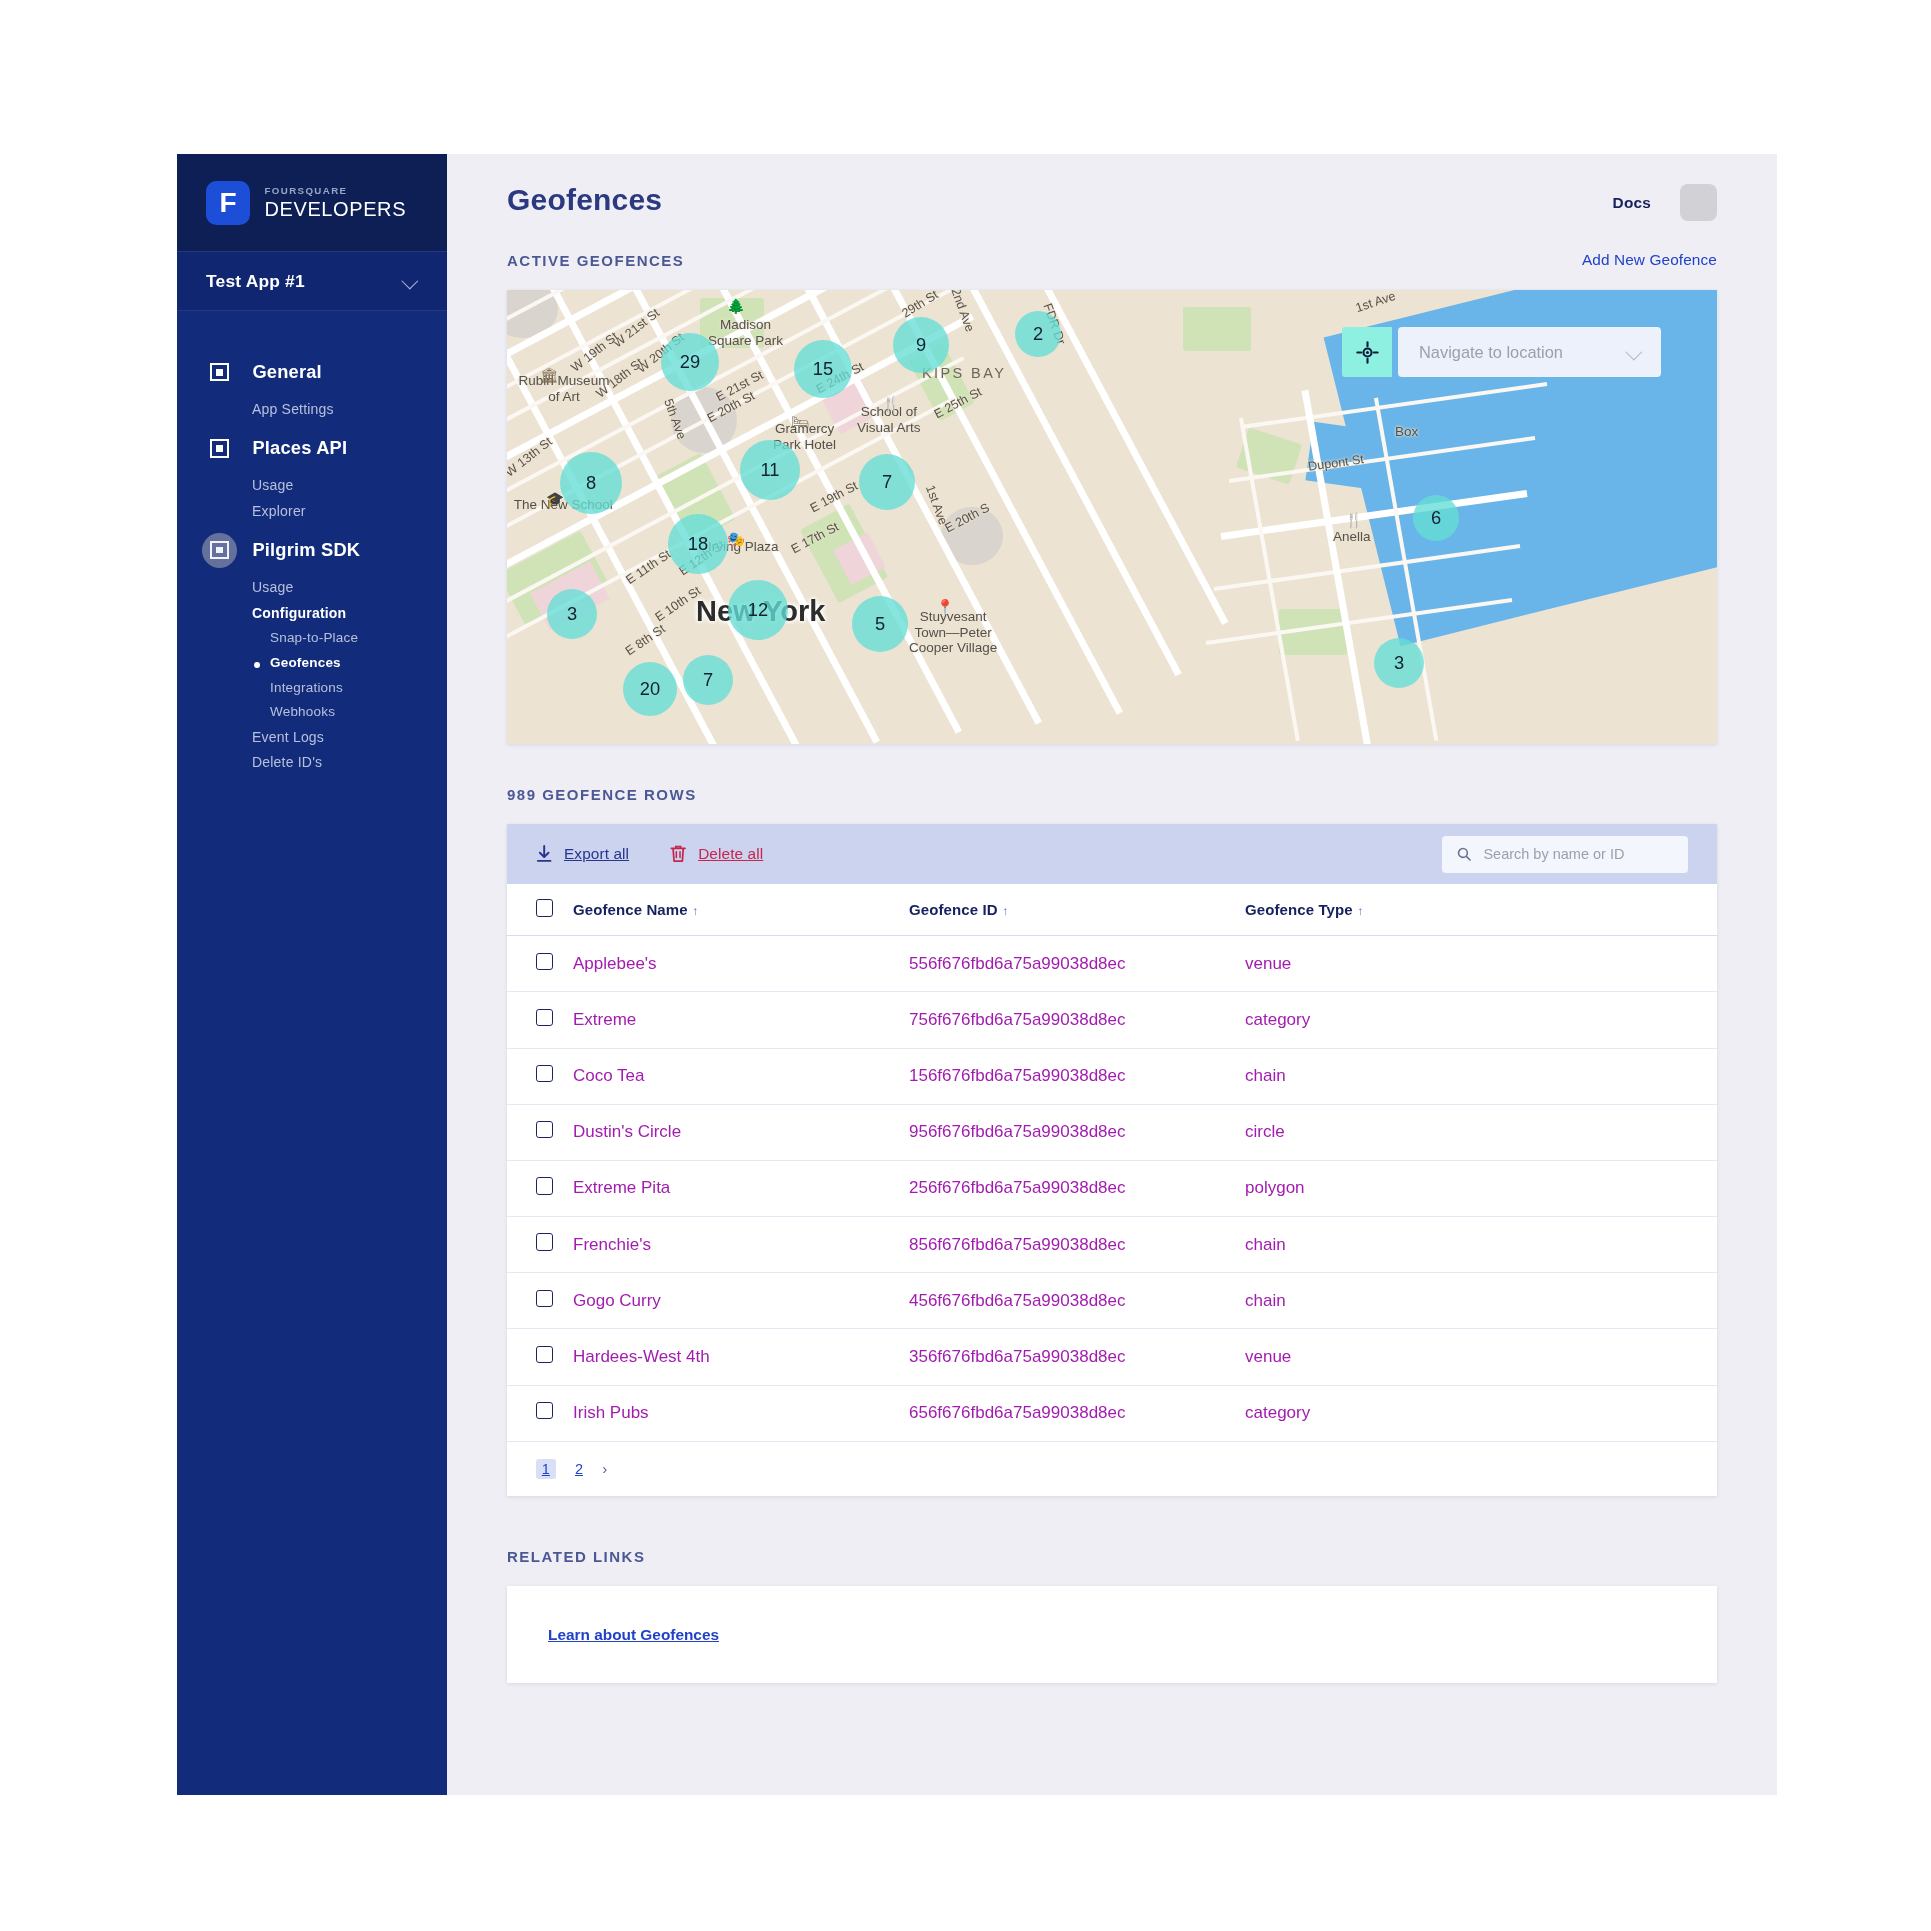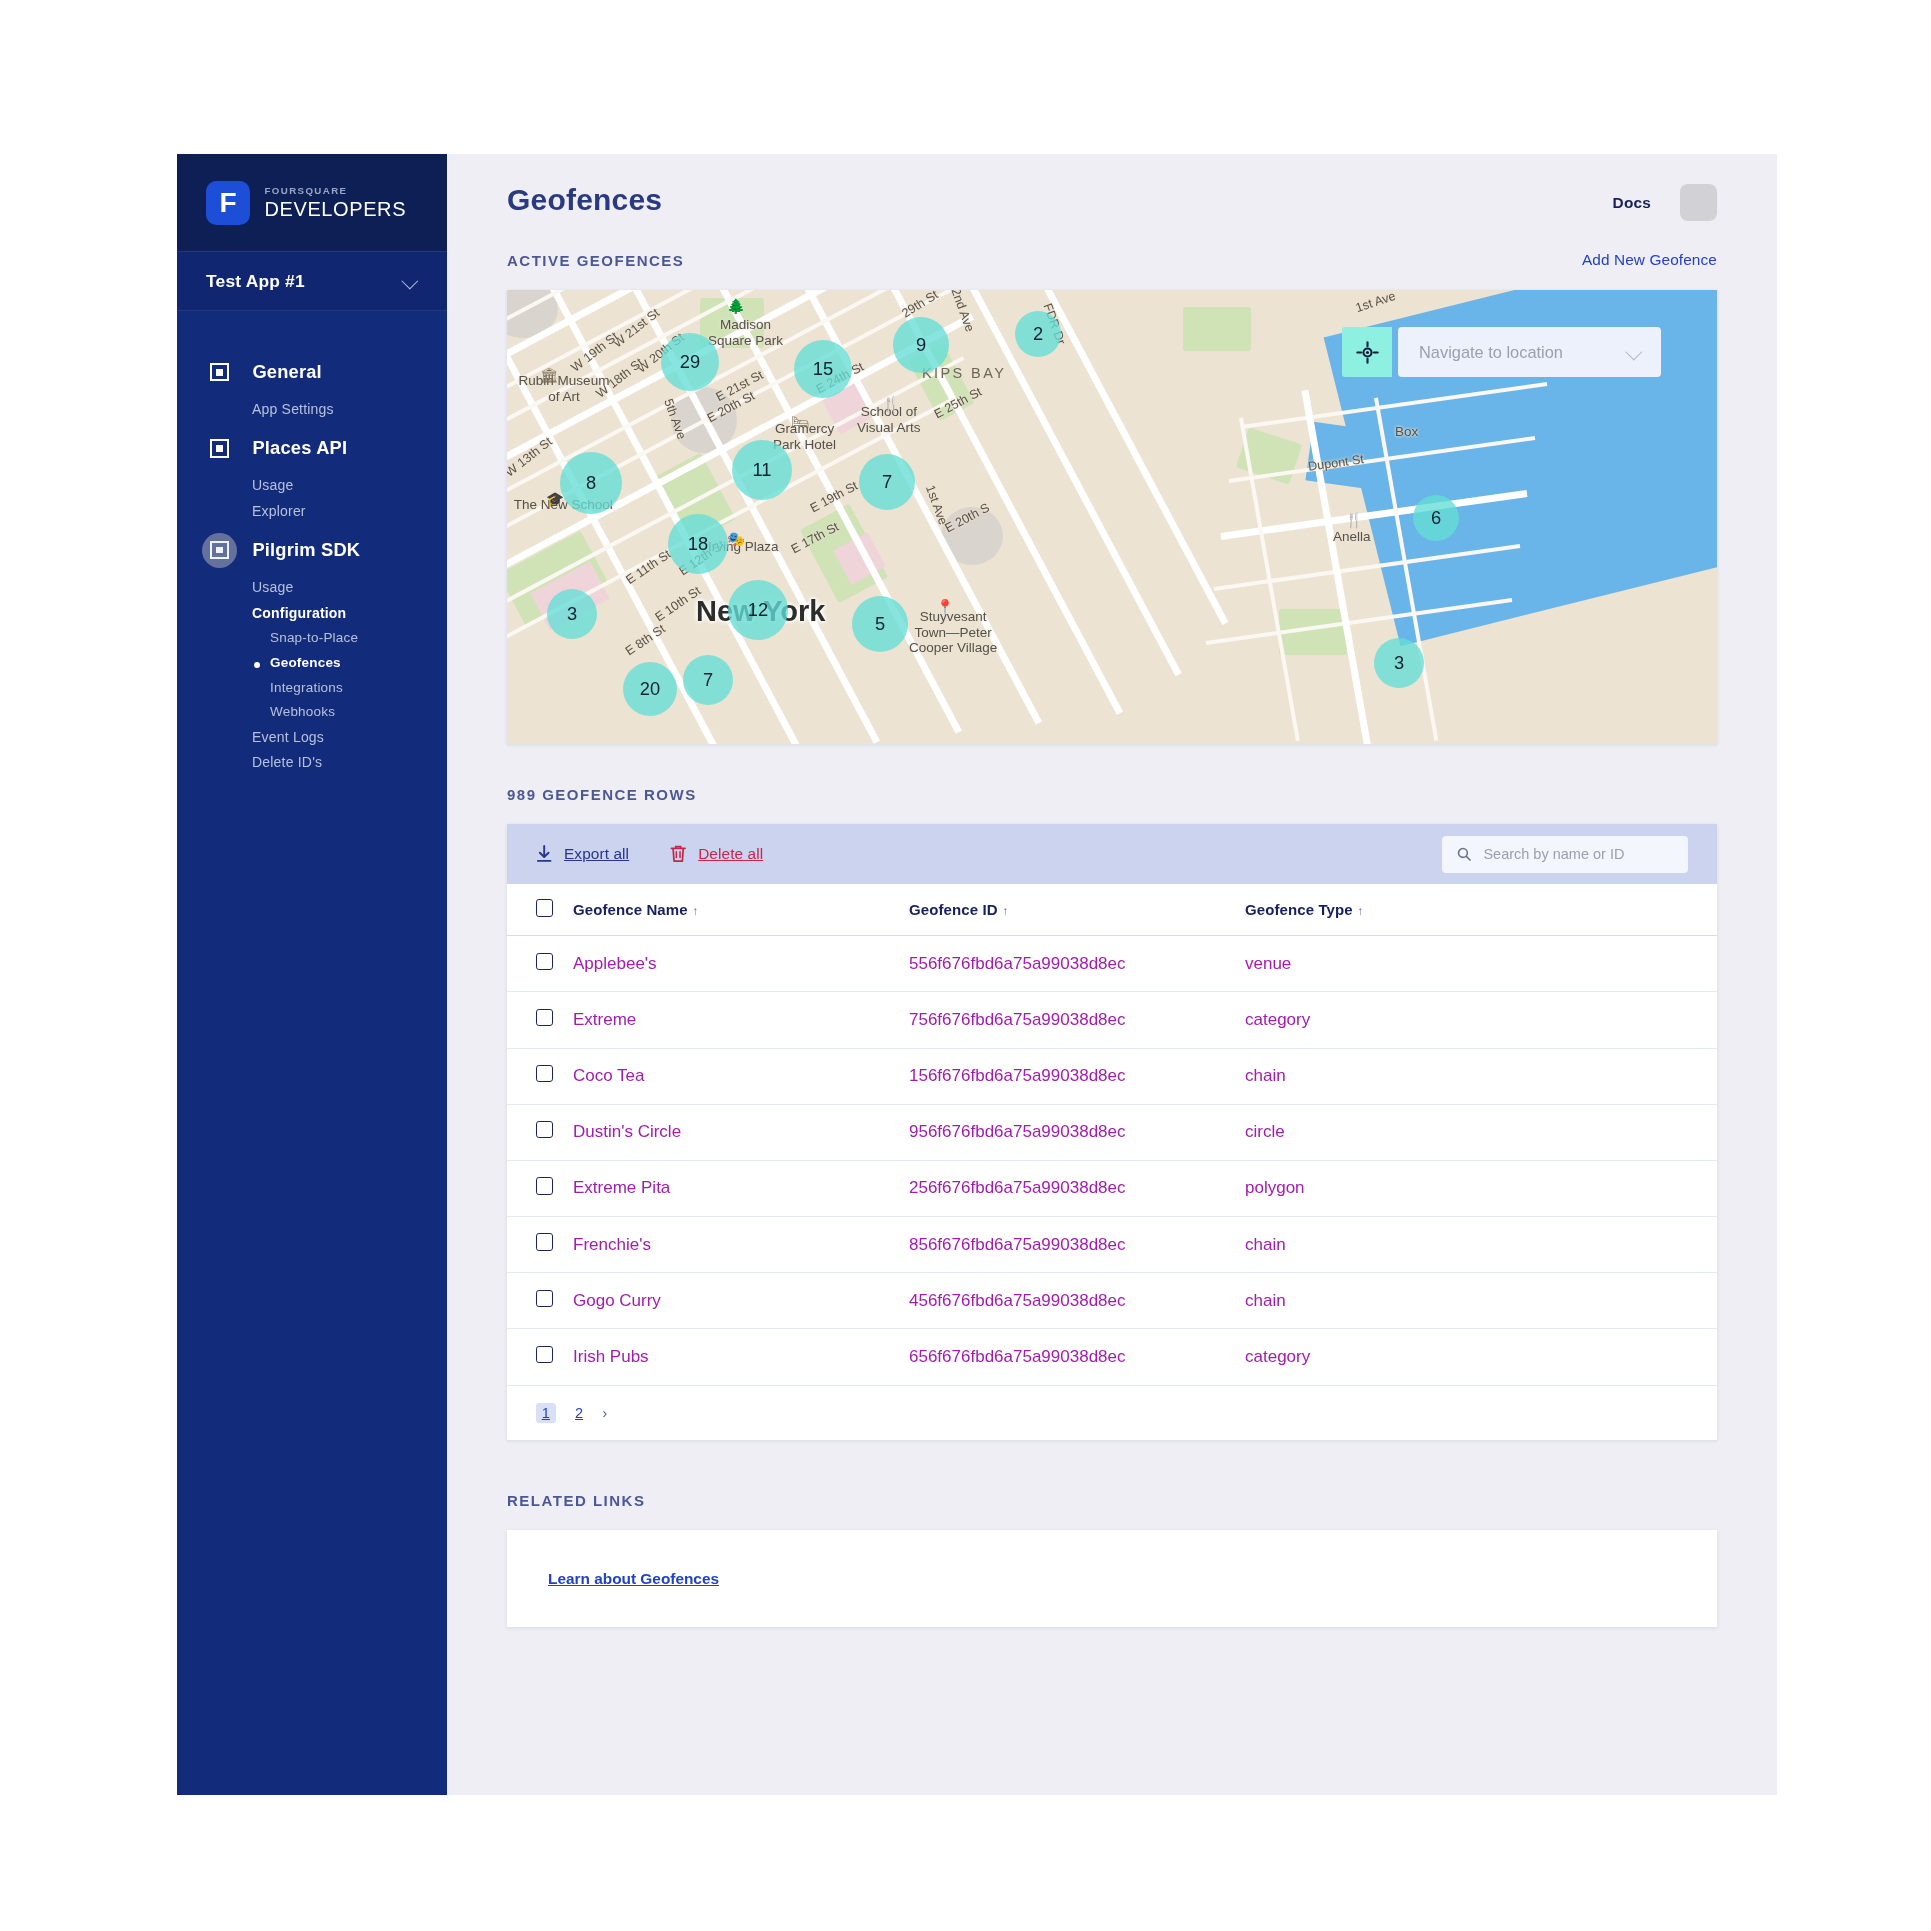--- a/index.html
+++ b/index.html
@@ -474,21 +474,21 @@
 
         <div class="neigh-label" style="left:415px;top:75px;">KIPS BAY</div>
         <div class="city-label" style="left:189px;top:305px;">New York</div>
 
         <div id="map-clusters">
             <div class="cluster" style="left: 154px; top: 43px; width: 58px; height: 58px;">29</div>
             <div class="cluster" style="left: 287px; top: 50px; width: 58px; height: 58px;">15</div>
             <div class="cluster" style="left: 386px; top: 27px; width: 56px; height: 56px;">9</div>
             <div class="cluster" style="left: 508px; top: 21px; width: 46px; height: 46px;">2</div>
             <div class="cluster" style="left: 53px; top: 162px; width: 62px; height: 62px;">8</div>
-            <div class="cluster" style="left: 225px; top: 150px; width: 60px; height: 60px;">11</div>
+            <div class="cluster" style="left: 233px; top: 150px; width: 60px; height: 60px;">11</div>
             <div class="cluster" style="left: 352px; top: 164px; width: 56px; height: 56px;">7</div>
             <div class="cluster" style="left: 161px; top: 224px; width: 60px; height: 60px;">18</div>
             <div class="cluster" style="left: 40px; top: 299px; width: 50px; height: 50px;">3</div>
             <div class="cluster" style="left: 221px; top: 290px; width: 60px; height: 60px;">12</div>
             <div class="cluster" style="left: 345px; top: 306px; width: 56px; height: 56px;">5</div>
             <div class="cluster" style="left: 116px; top: 372px; width: 54px; height: 54px;">20</div>
             <div class="cluster" style="left: 176px; top: 365px; width: 50px; height: 50px;">7</div>
             <div class="cluster" style="left: 906px; top: 205px; width: 46px; height: 46px;">6</div>
             <div class="cluster" style="left: 867px; top: 348px; width: 50px; height: 50px;">3</div>
           </div>
@@ -596,20 +596,26 @@
                 <td>chain</td>
               </tr>
               <tr>
                 <td class="col-check"><span class="chk"></span></td>
                 <td class="col-name">Gogo Curry</td>
                 <td class="col-id">456f676fbd6a75a99038d8ec</td>
                 <td>chain</td>
               </tr>
               <tr>
                 <td class="col-check"><span class="chk"></span></td>
+                <td class="col-name">Hardees-West 4th</td>
+                <td class="col-id">356f676fbd6a75a99038d8ec</td>
+                <td>venue</td>
+              </tr>
+              <tr>
+                <td class="col-check"><span class="chk"></span></td>
                 <td class="col-name">Irish Pubs</td>
                 <td class="col-id">656f676fbd6a75a99038d8ec</td>
                 <td>category</td>
               </tr>
             </tbody>
         </table>
 
         <div class="pager" id="pager">
             <span class="pg active">1</span>
             <span class="pg">2</span>

